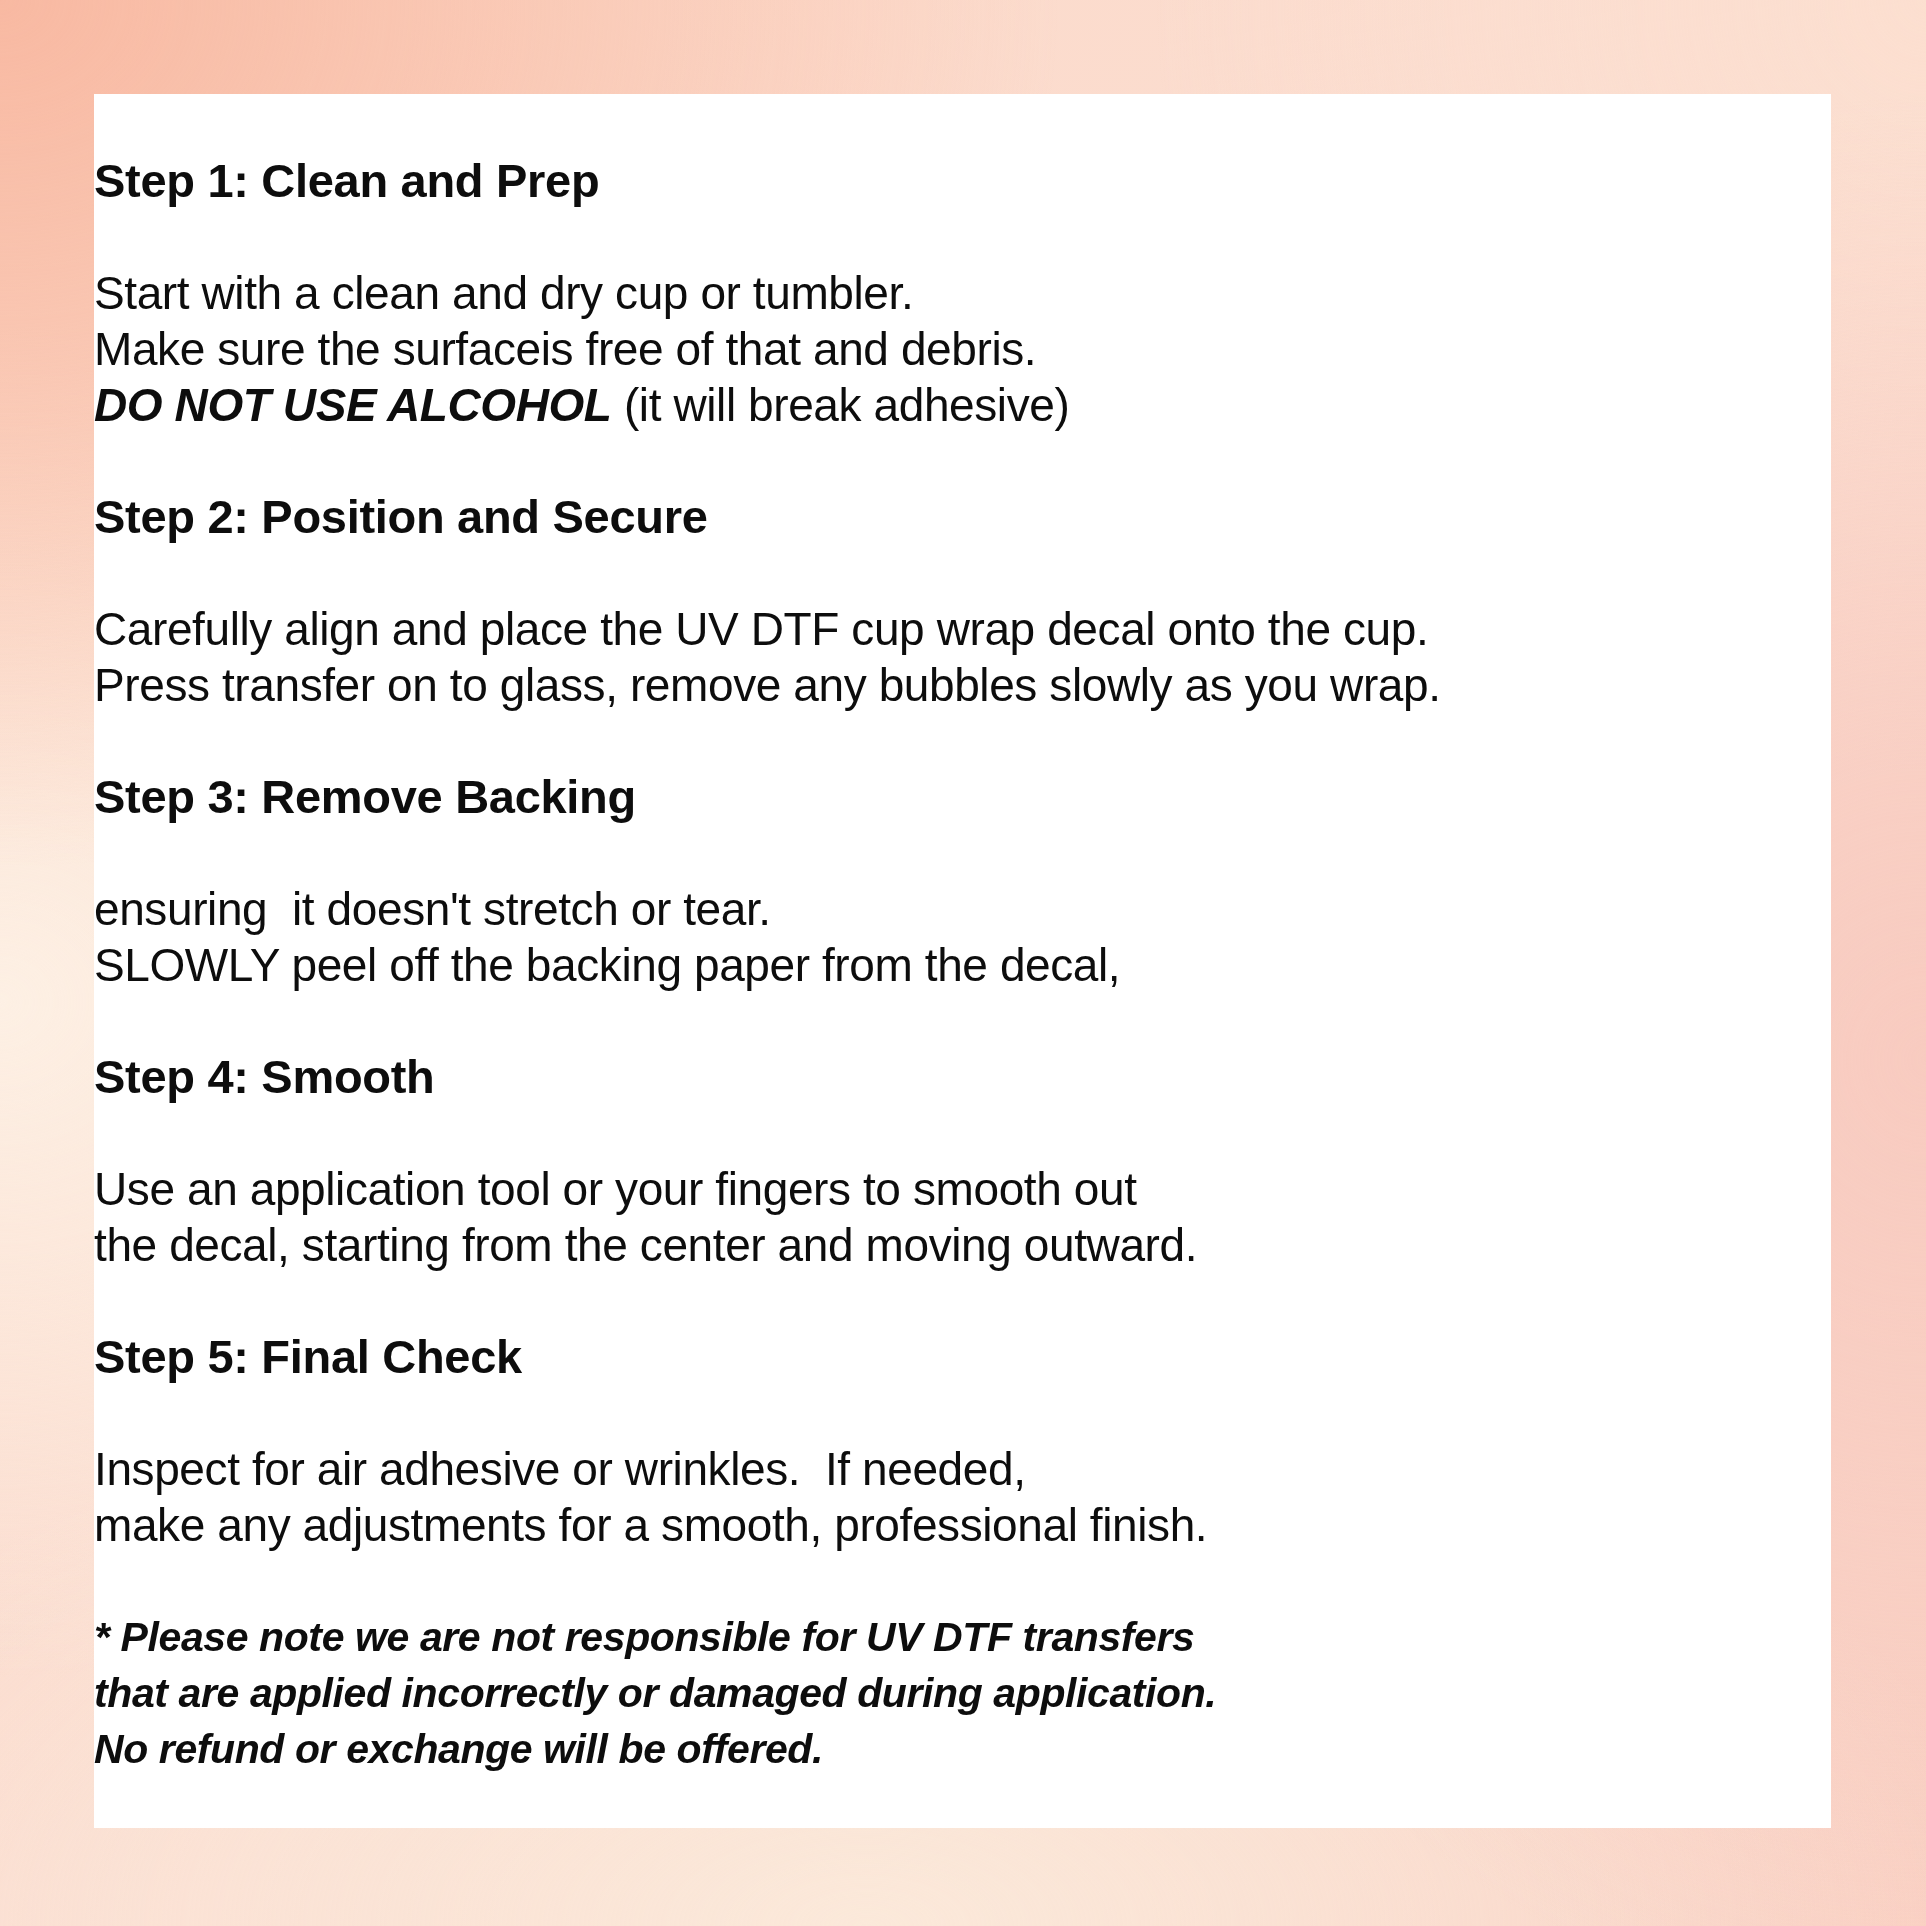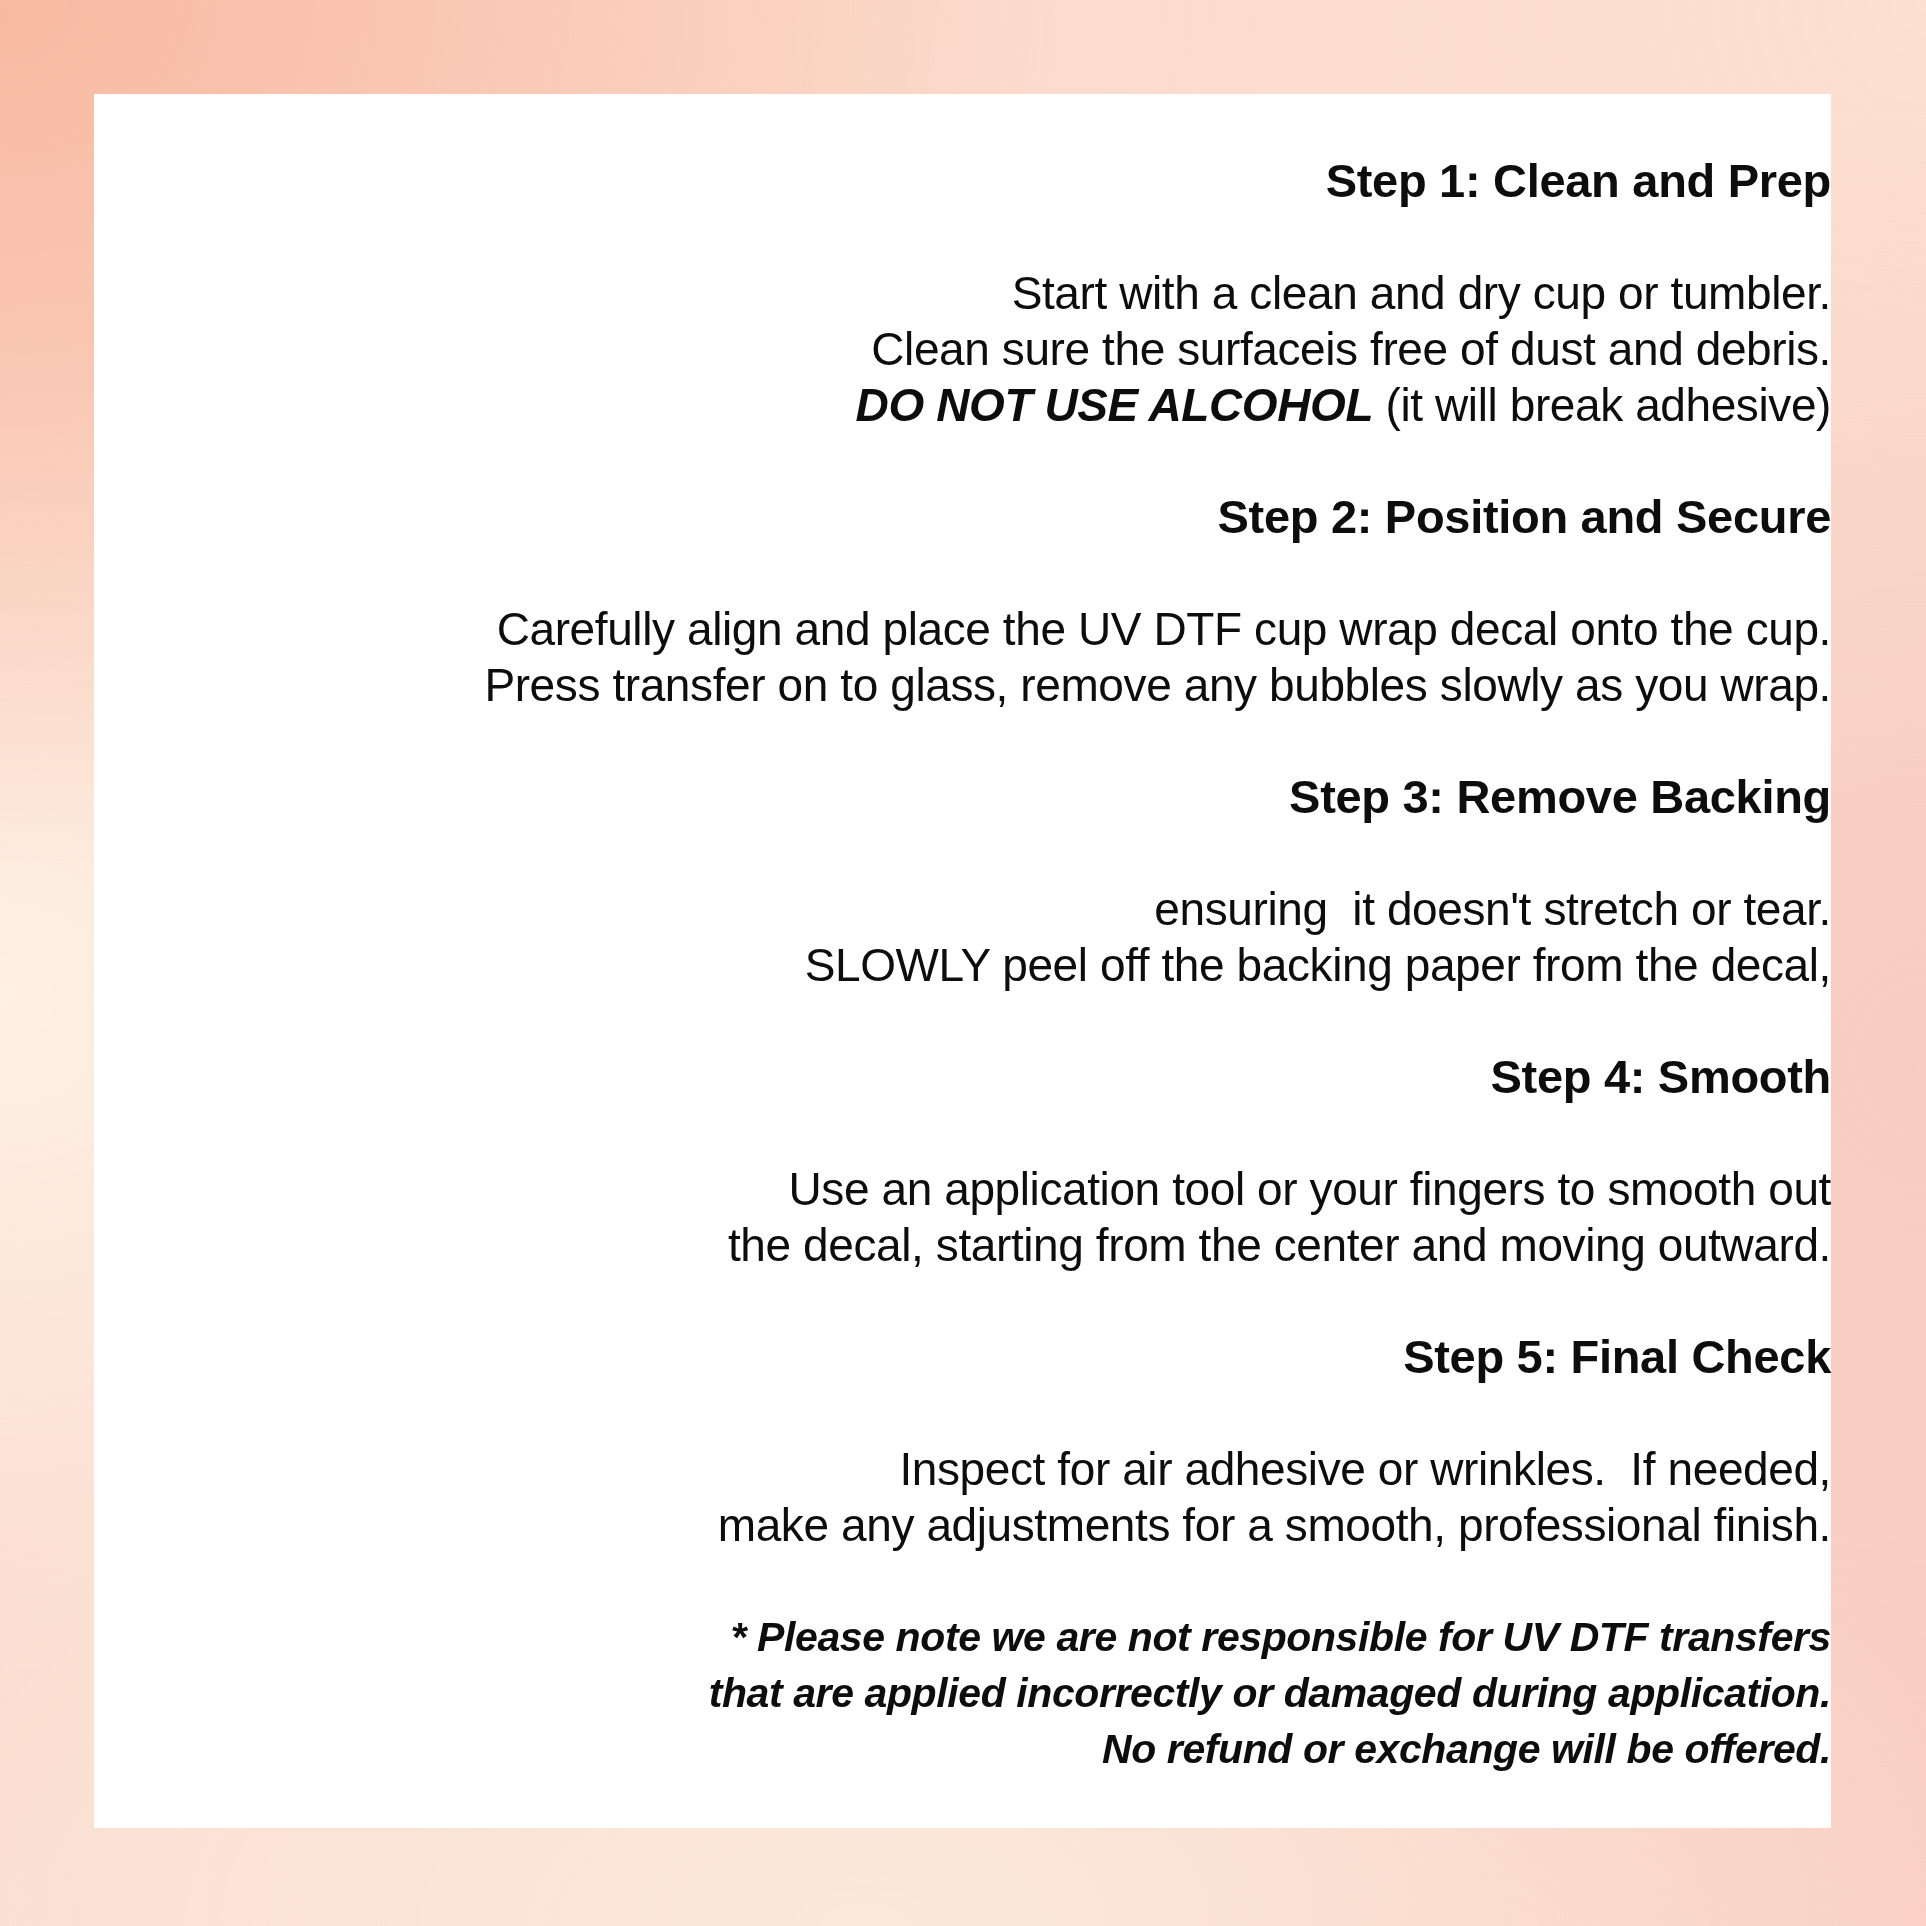--- a/index.html
+++ b/index.html
@@ -13,21 +13,21 @@
     background: linear-gradient(135deg, #fbcdb9 0%, #fcdccb 45%, #fadbca 100%);
   }
   #card {
     position: absolute;
     left: 94px; top: 94px; right: 96px; bottom: 99px;
     background: #ffffff;
   }
   #content {
     position: absolute;
     left: 0; right: 0; top: 59px;
-    text-align: right;
+    text-align: left;
     color: #0d0d0d;
   }
   .step-heading {
     font-size: 47px;
     font-weight: 700;
     line-height: 56px;
     letter-spacing: -0.3px;
     margin: 56px 0;
   }
   #content > section:first-child .step-heading { margin-top: 0; }
@@ -50,21 +50,21 @@
 </style>
 </head>
 <body style="background: radial-gradient(55% 45% at 0% 0%, rgb(248, 185, 162) 0%, rgba(248, 185, 162, 0) 100%), radial-gradient(40% 35% at 0% 52%, rgb(253, 240, 228) 0%, rgba(253, 240, 228, 0) 100%), radial-gradient(45% 50% at 100% 55%, rgb(248, 203, 192) 0%, rgba(248, 203, 192, 0) 100%), radial-gradient(60% 30% at 45% 100%, rgb(251, 233, 218) 0%, rgba(251, 233, 218, 0) 100%), radial-gradient(40% 40% at 100% 0%, rgb(252, 223, 208) 0%, rgba(252, 223, 208, 0) 100%), linear-gradient(135deg, rgb(252, 217, 200) 0%, rgb(251, 222, 210) 55%, rgb(249, 207, 194) 100%);">
 
 <main id="card" style="background: rgb(255, 255, 255);">
   <div id="content" style="color: rgb(13, 13, 13);">
       <section>
         <h2 class="step-heading">Step 1: Clean and Prep</h2>
         <p class="step-body">
           <span class="line"><span>Start with a clean and dry cup or tumbler.</span></span>
-          <span class="line"><span>Clean sure the surfaceis free of dust and debris.</span></span>
+          <span class="line"><span>Make sure the surfaceis free of that and debris.</span></span>
           <span class="line"><strong>DO NOT USE ALCOHOL</strong><span> (it will break adhesive)</span></span>
         </p>
       </section>
       <section>
         <h2 class="step-heading">Step 2: Position and Secure</h2>
         <p class="step-body">
           <span class="line"><span>Carefully align and place the UV DTF cup wrap decal onto the cup.</span></span>
           <span class="line"><span>Press transfer on to glass, remove any bubbles slowly as you wrap.</span></span>
         </p>
       </section>

